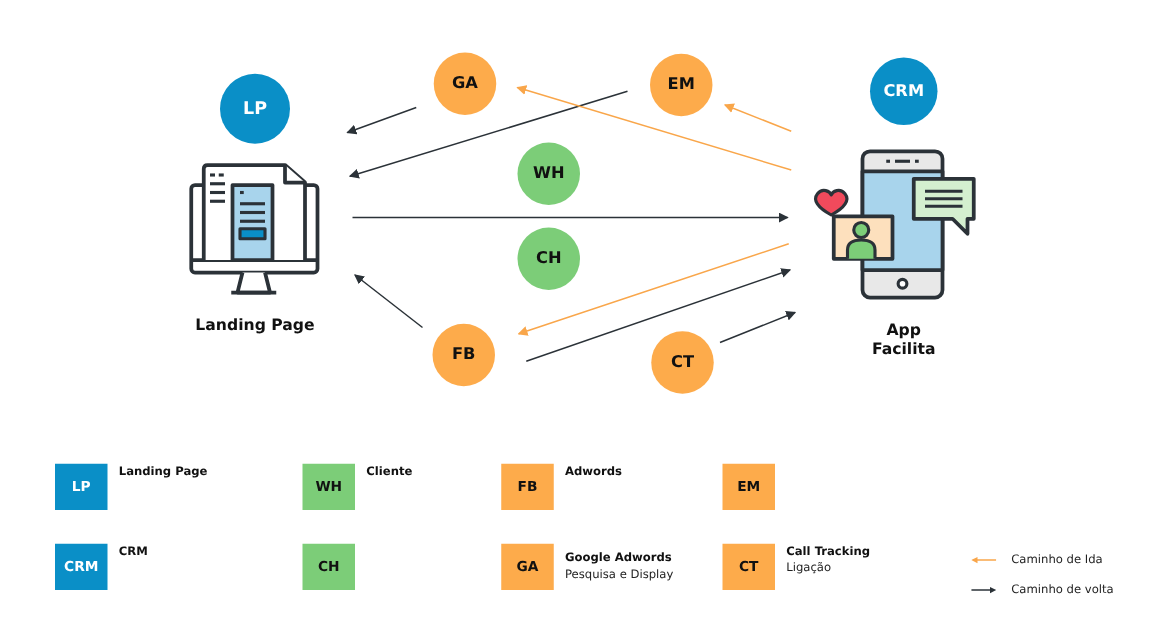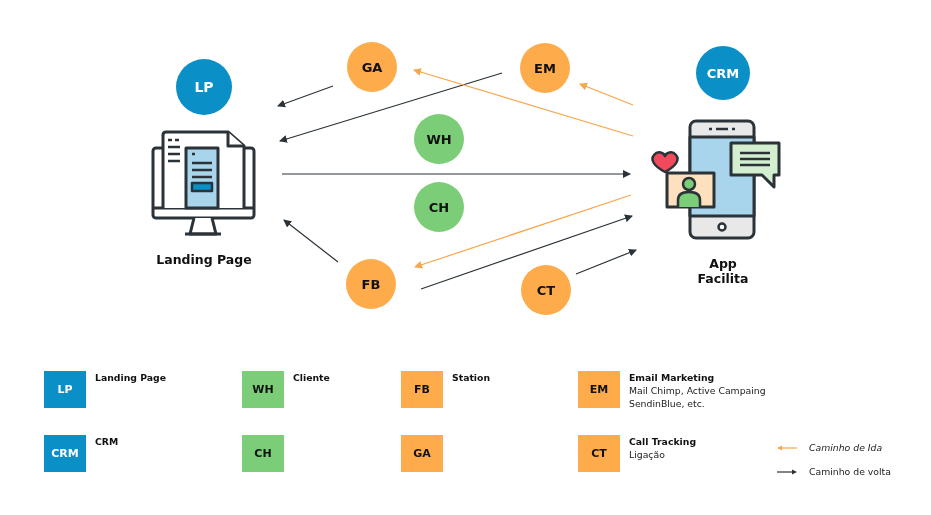--- a/index.html
+++ b/index.html
@@ -128,53 +128,52 @@
   </div>
   <div class="legend-item" style="left:242px; top:371px;">
     <div class="legend-box" style="background:#7ccd78; color:#111;">WH</div>
     <div class="legend-text">
         <span class="legend-title">Cliente</span>
       </div>
   </div>
   <div class="legend-item" style="left:401px; top:371px;">
     <div class="legend-box" style="background:#fdab4b; color:#111;">FB</div>
     <div class="legend-text">
-        <span class="legend-title">Station</span>
+        <span class="legend-title">Adwords</span>
       </div>
   </div>
   <div class="legend-item" style="left:578px; top:371px;">
     <div class="legend-box" style="background:#fdab4b; color:#111;">EM</div>
-    <div class="legend-text">
-        <span class="legend-title">Email Marketing</span>
-        <span class="legend-desc">Mail Chimp, Active Campaing
-SendinBlue, etc.</span>
-      </div>
   </div>
 
   <div class="legend-item" style="left:44px; top:435px;">
     <div class="legend-box" style="background:#0a8fc7; color:#fff;">CRM</div>
     <div class="legend-text">
         <span class="legend-title">CRM</span>
       </div>
   </div>
   <div class="legend-item" style="left:242px; top:435px;">
     <div class="legend-box" style="background:#7ccd78; color:#111;">CH</div>
   </div>
   <div class="legend-item" style="left:401px; top:435px;">
     <div class="legend-box" style="background:#fdab4b; color:#111;">GA</div>
+    <div class="legend-text" style="padding-top:5px;">
+        <span class="legend-title">Google Adwords</span>
+        <span class="legend-desc">Pesquisa e Display</span>
+      </div>
   </div>
   <div class="legend-item" style="left:578px; top:435px;">
     <div class="legend-box" style="background:#fdab4b; color:#111;">CT</div>
     <div class="legend-text">
         <span class="legend-title">Call Tracking</span>
         <span class="legend-desc">Ligação</span>
       </div>
   </div>
 
-  <div class="key" style="left:777px; top:442px;font-style:italic;">
+  <div class="key" style="left:777px; top:442px;">
     <svg width="20" height="8">
       <line x1="3" y1="4" x2="20" y2="4" stroke="#f9a64a" stroke-width="1.2"></line>
       <path d="M0,4 L5,1.5 L5,6.5 Z" fill="#f9a64a"></path>
     </svg>
     <span>Caminho de Ida</span>
   </div>
   <div class="key" style="left:777px; top:466px;">
     <svg width="20" height="8">
       <line x1="0" y1="4" x2="17" y2="4" stroke="#2b3238" stroke-width="1.2"></line>
       <path d="M20,4 L15,1.5 L15,6.5 Z" fill="#2b3238"></path>

